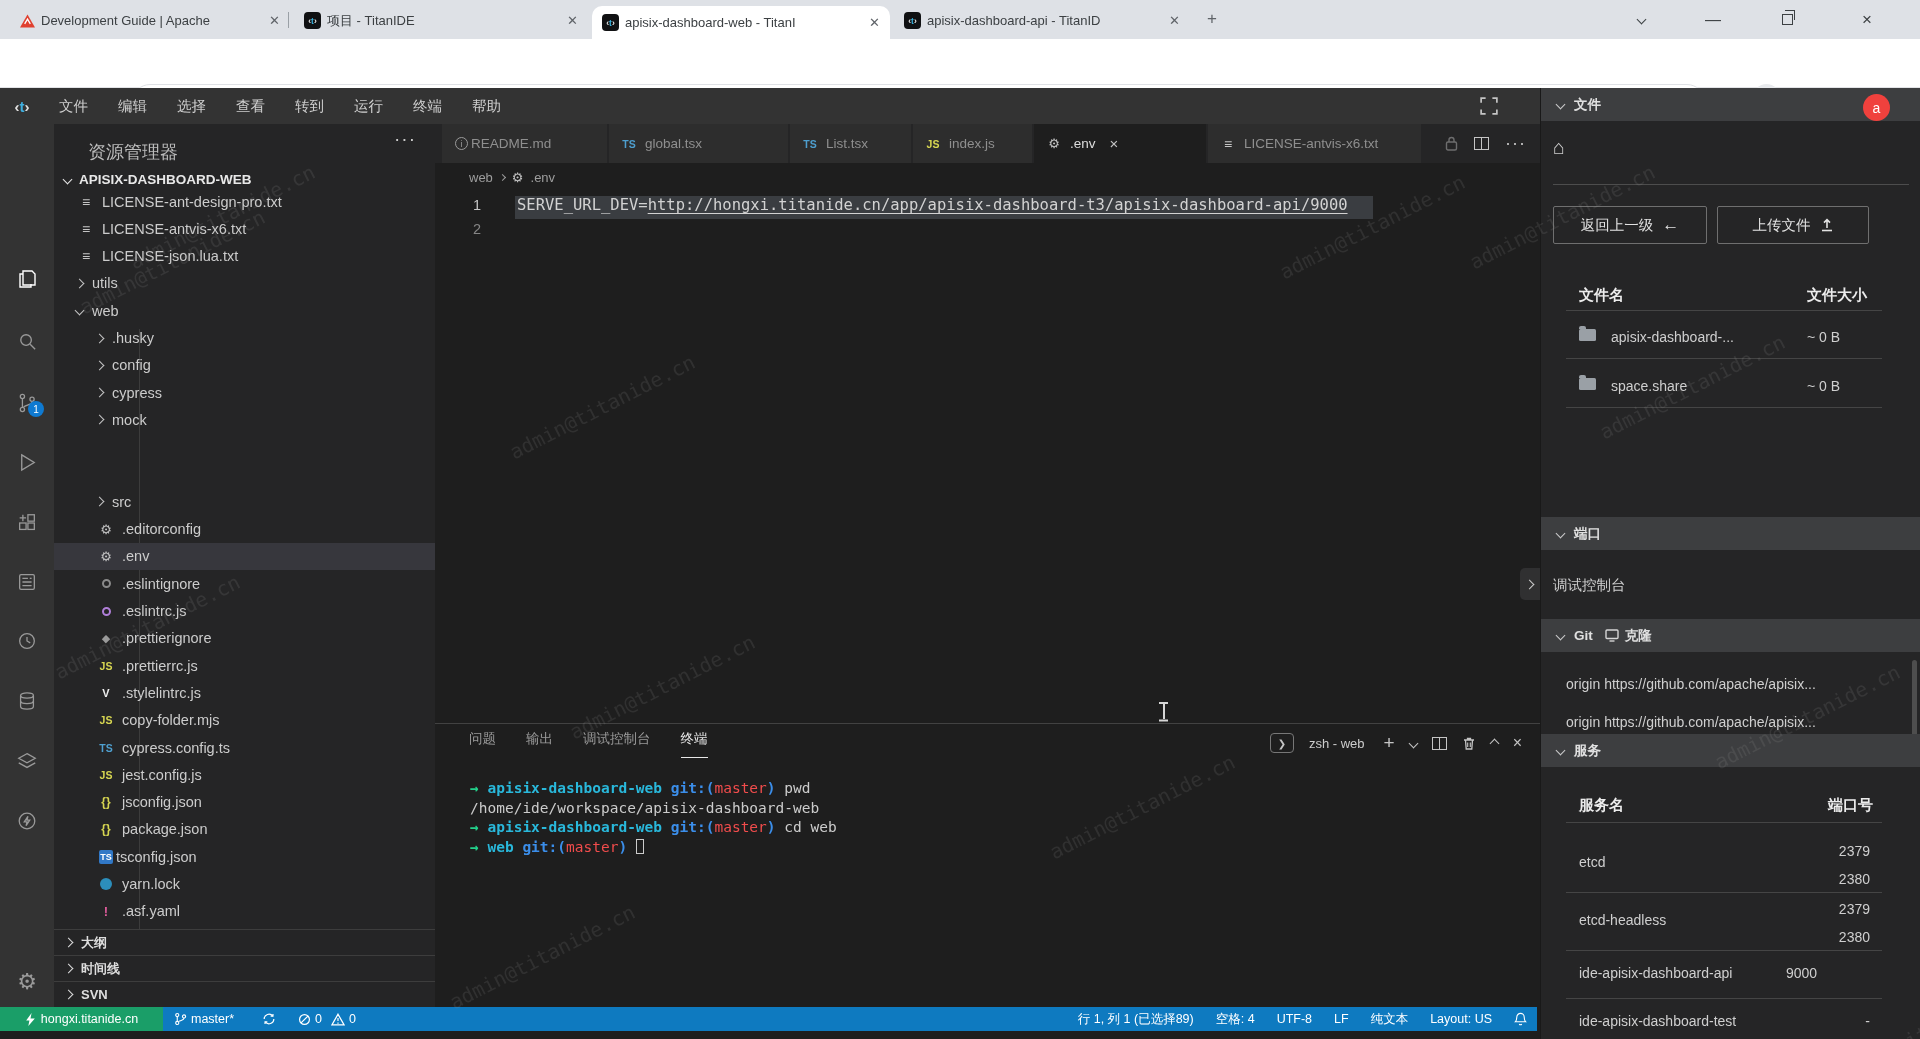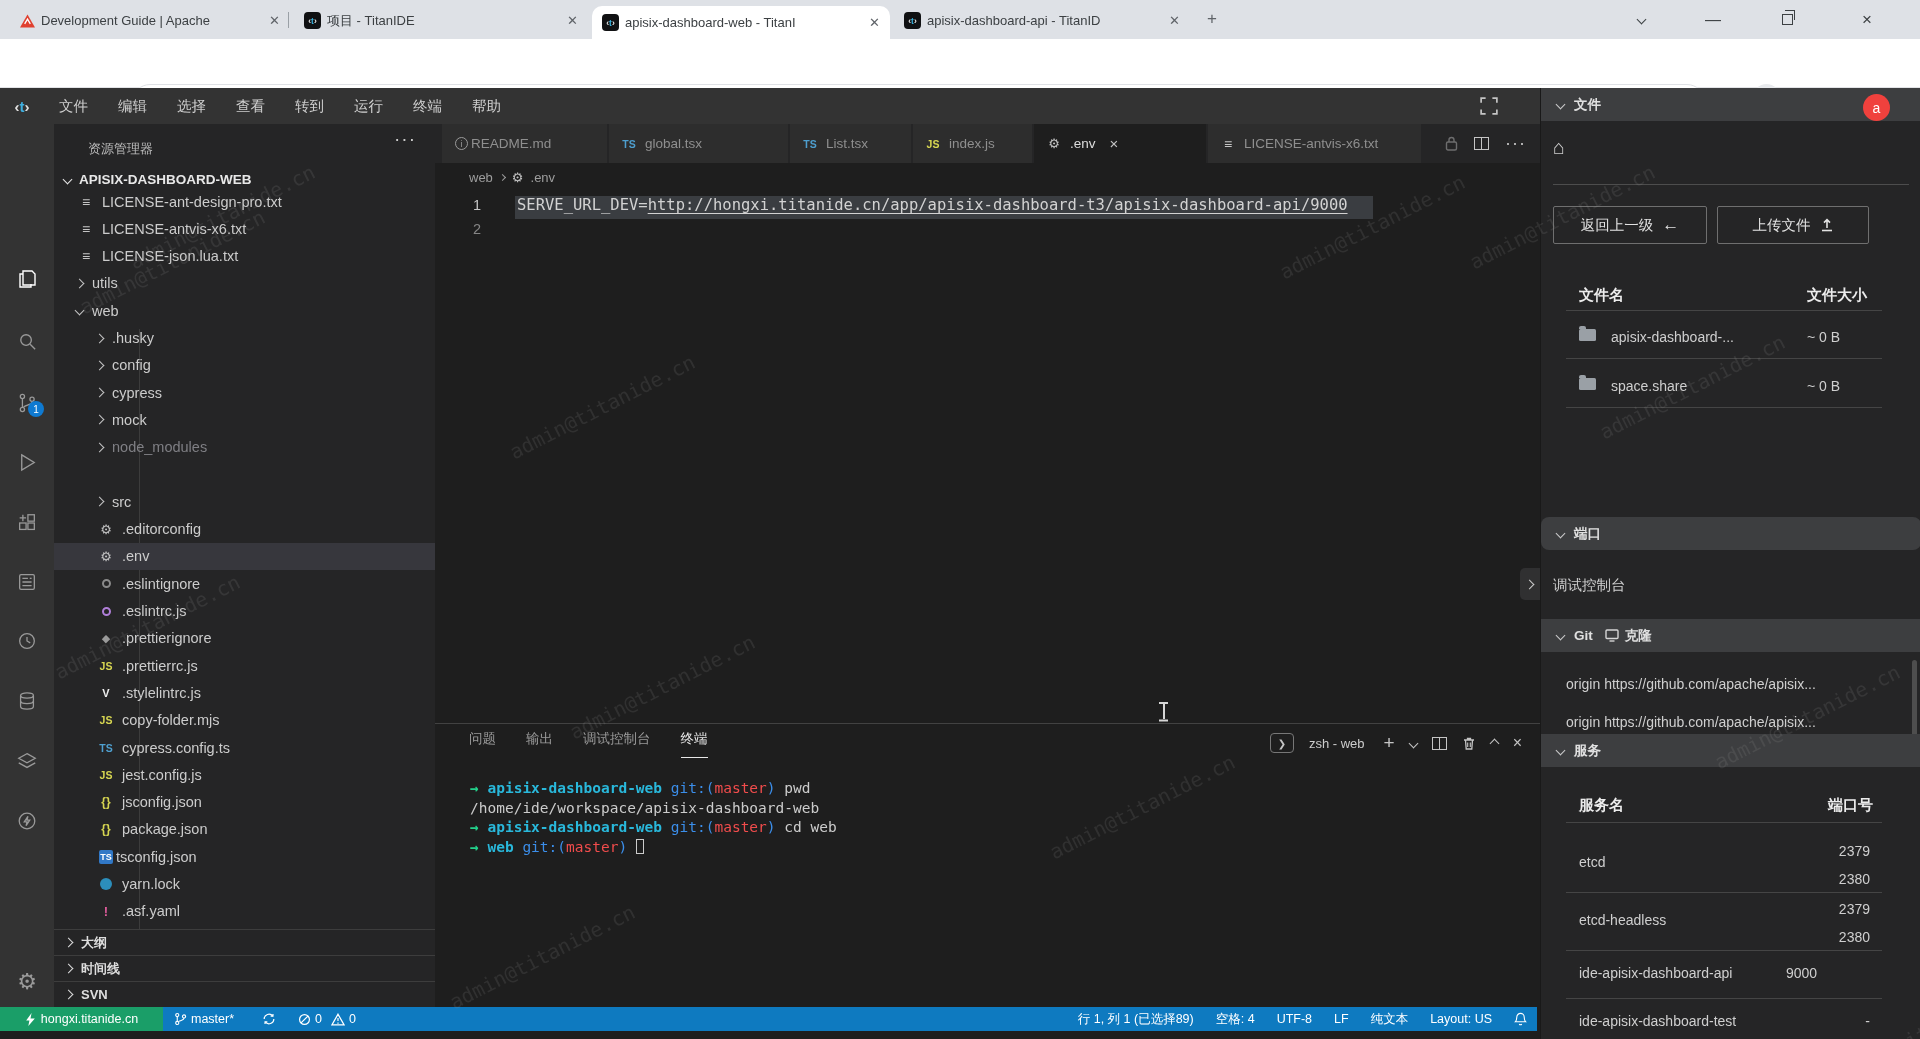--- a/index.html
+++ b/index.html
@@ -44,21 +44,21 @@
 .logo b{color:#3fb0e0;}
 .menuitem{font-size:14.5px;padding:0 15px;color:#cfcfcf;}
 .fsic{position:absolute;left:1480px;top:97px;}
 .activity{position:absolute;left:0;top:124px;width:54px;height:883px;background:var(--bar);}
 .aicon{position:absolute;left:0;width:54px;height:40px;display:flex;align-items:center;justify-content:center;color:#9a9a9a;}
 .aicon.on{color:#ffffff;}
 .abadge{position:absolute;left:28px;width:16px;height:16px;border-radius:50%;background:#0f7ad1;color:#fff;font-size:10px;display:flex;align-items:center;justify-content:center;}
 
 
 .sidebar{position:absolute;left:54px;top:124px;width:381px;height:883px;background:var(--side);overflow:hidden;}
-.exp-title{position:absolute;left:34px;top:16px;font-size:13px;color:#bcbcbc;}
+.exp-title{position:absolute;left:34px;top:16px;font-size:18px;color:#bcbcbc;}
 .exp-more{position:absolute;left:340px;top:4px;font-size:19px;color:#cccccc;letter-spacing:1px;}
 .rootrow{position:absolute;left:0;top:42px;width:381px;height:27px;display:flex;align-items:center;font-weight:bold;font-size:13.5px;color:#e8e8e8;background:var(--side);z-index:3;}
 .rootrow .chev{margin:0 8px 0 10px;}
 .tree{position:absolute;left:0;top:66px;width:381px;height:740px;z-index:1;}
 .trow{position:absolute;left:0;width:381px;height:27px;display:flex;align-items:center;font-size:14.5px;color:#cccccc;}
 .trow.sel{background:#37373d;}
 .trow.dimmed .lbl{color:#7f7f84;}
 .trow .chev{margin-right:9px;flex:none;color:#c5c5c5;}
 .fi{display:inline-flex;width:20px;justify-content:center;margin-right:6px;flex:none;font-size:13px;}
 .fi-js{color:#d7d651;font-weight:bold;font-size:10.5px;}
@@ -103,21 +103,21 @@
 .panel{position:absolute;left:435px;top:723px;width:1105px;height:284px;background:var(--ide-bg);border-top:1px solid #424242;}
 .ptabs{position:absolute;left:34px;top:6px;display:flex;gap:30px;}
 .ptab{font-size:13.5px;color:#9b9b9b;padding-bottom:9px;}
 .ptab.on{color:#e7e7e7;border-bottom:1.5px solid #e7e7e7;}
 .ptools{position:absolute;right:18px;top:8px;display:flex;align-items:center;gap:15px;color:#c5c5c5;}
 .termchip{width:24px;height:20px;border:1px solid #777;border-radius:4px;font-size:10px;display:flex;align-items:center;justify-content:center;}
 .shlabel{font-size:13px;color:#cccccc;margin-right:4px;}
 .term{position:absolute;left:35px;top:55px;font-size:14.5px;line-height:19.6px;white-space:pre;}
 .c-green{color:var(--t-green);font-weight:bold;}
 .c-cyan{color:var(--t-cyan);font-weight:bold;}
-.c-blue{color:var(--t-blue);font-weight:normal;}
+.c-blue{color:var(--t-blue);font-weight:bold;}
 .c-red{color:var(--t-red);font-weight:normal;}
 .c-fg{color:#cccccc;}
 .tcursor{display:inline-block;width:8px;height:15px;border:1px solid #cccccc;vertical-align:-2px;}
 
 
 .rpanel{position:absolute;left:1540px;top:88px;width:380px;height:951px;background:var(--side);border-left:1px solid #191919;color:var(--fg);}
 .rhdr{position:absolute;left:0;width:380px;height:33px;background:var(--hdr);display:flex;align-items:center;font-size:13.5px;font-weight:bold;color:#e0e0e0;}
 .rhdr .chev{margin:0 10px 0 16px;color:#cccccc;}
 .rav{position:absolute;left:322px;top:6px;width:27px;height:27px;border-radius:50%;background:#f0413d;color:#fff;font-size:14px;display:flex;align-items:center;justify-content:center;z-index:5;}
 .homeic{position:absolute;left:12px;top:48px;font-size:20px;color:#cccccc;}
@@ -345,24 +345,20 @@
           <span class="chev r"></span>
           <span class="lbl">config</span>
         </div>
         <div class="trow" style="top:189.1px;padding-left:42px;">
           <span class="chev r"></span>
           <span class="lbl">cypress</span>
         </div>
         <div class="trow" style="top:216.4px;padding-left:42px;">
           <span class="chev r"></span>
           <span class="lbl">mock</span>
-        </div>
-        <div class="trow dimmed" style="top:243.70000000000002px;padding-left:42px;">
-          <span class="chev r"></span>
-          <span class="lbl">node_modules</span>
         </div>
         <div class="trow" style="top:298.3px;padding-left:42px;">
           <span class="chev r"></span>
           <span class="lbl">src</span>
         </div>
         <div class="trow" style="top:325.6px;padding-left:42px;">
           <span class="fi fi-gear">⚙</span>
           <span class="lbl">.editorconfig</span>
         </div>
         <div class="trow sel" style="top:352.90000000000003px;padding-left:42px;">
@@ -557,21 +553,21 @@
         </div>
         <div class="hairline" style="top:270px;"></div>
         <div>
     <span class="rcell" style="left:38px;top:289px;"><span class="folder"></span></span>
     <span class="rcell" style="left:70px;top:290px;">space.share</span>
     <span class="rcell" style="left:266px;top:290px;">~ 0 B</span>
         </div>
         <div class="hairline" style="top:319px;"></div>
       </div>
 
-    <div class="rhdr" style="top:429px;border-radius:8px;">
+    <div class="rhdr" style="top:429px;">
         <span class="chev d"></span>
         <span>端口</span>
       </div>
     <div class="rcell" style="left:12px;top:488px;font-size:14.5px;">调试控制台</div>
 
     <div class="rhdr" style="top:531px;">
       <span class="chev d"></span>
         <span>Git</span>
       <svg width="14" height="13" viewBox="0 0 14 13" style="margin:0 6px 0 12px;">
           <rect x="1" y="1" width="12" height="8.5" rx="1" fill="none" stroke="#d5d5d5" stroke-width="1.4"></rect>

